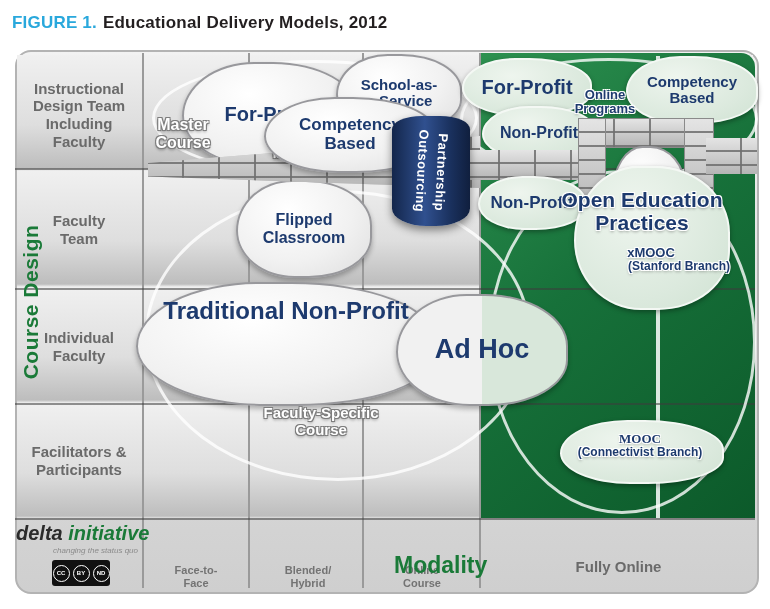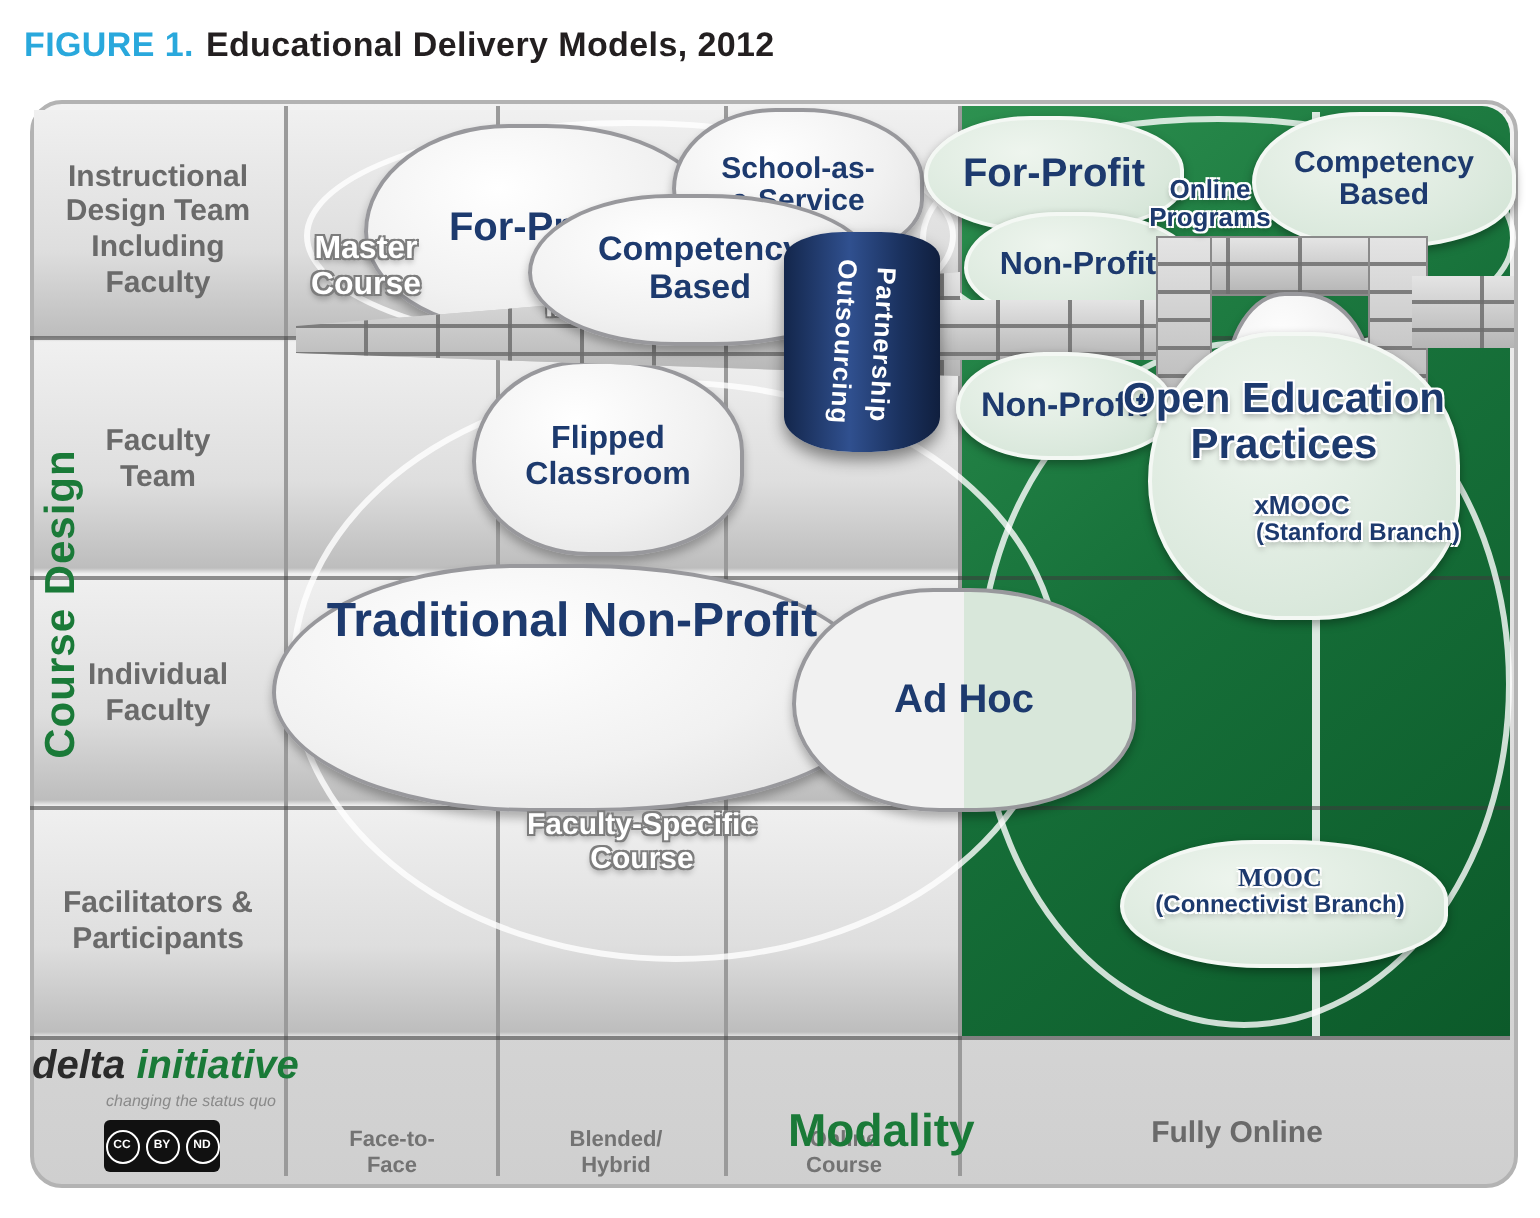--- a/index.html
+++ b/index.html
@@ -169,21 +169,21 @@
   <div class="abs navy-outline" style="left:604px;top:260px;width:150px;font-size:12px;">(Stanford Branch)</div>
   <div class="abs cloud" style="left:236px;top:180px;width:132px;height:94px;">
     <span class="navy pre" style="font-size:16px;">Flipped
 Classroom</span>
   </div>
 
   <div class="abs cloud" style="left:136px;top:282px;width:296px;height:120px;align-items:flex-start;">
     <span class="navy" style="font-size:24px;padding-top:14px;">Traditional Non-Profit</span>
   </div>
   <div class="abs cloud split" style="left:396px;top:294px;width:168px;height:108px;">
-    <span class="navy" style="font-size:20px;">Ad Hoc</span>
+    <span class="navy" style="font-size:27px;">Ad Hoc</span>
   </div>
 
   <div class="abs white-outline pre" style="left:246px;top:405px;width:150px;font-size:15px;">Faculty-Specific
 Course</div>
   <div class="abs cloud green" style="left:560px;top:420px;width:160px;height:60px;"></div>
   <div class="abs navy-outline" style="left:575px;top:432px;width:130px;font-size:13px;font-family:Liberation Serif, serif;">MOOC</div>
   <div class="abs navy-outline" style="left:560px;top:446px;width:160px;font-size:12px;">(Connectivist Branch)</div>
 
   <div class="abs collab pre" style="left:148px;top:528px;width:96px;height:54px;">Face-to-
 Face</div>

